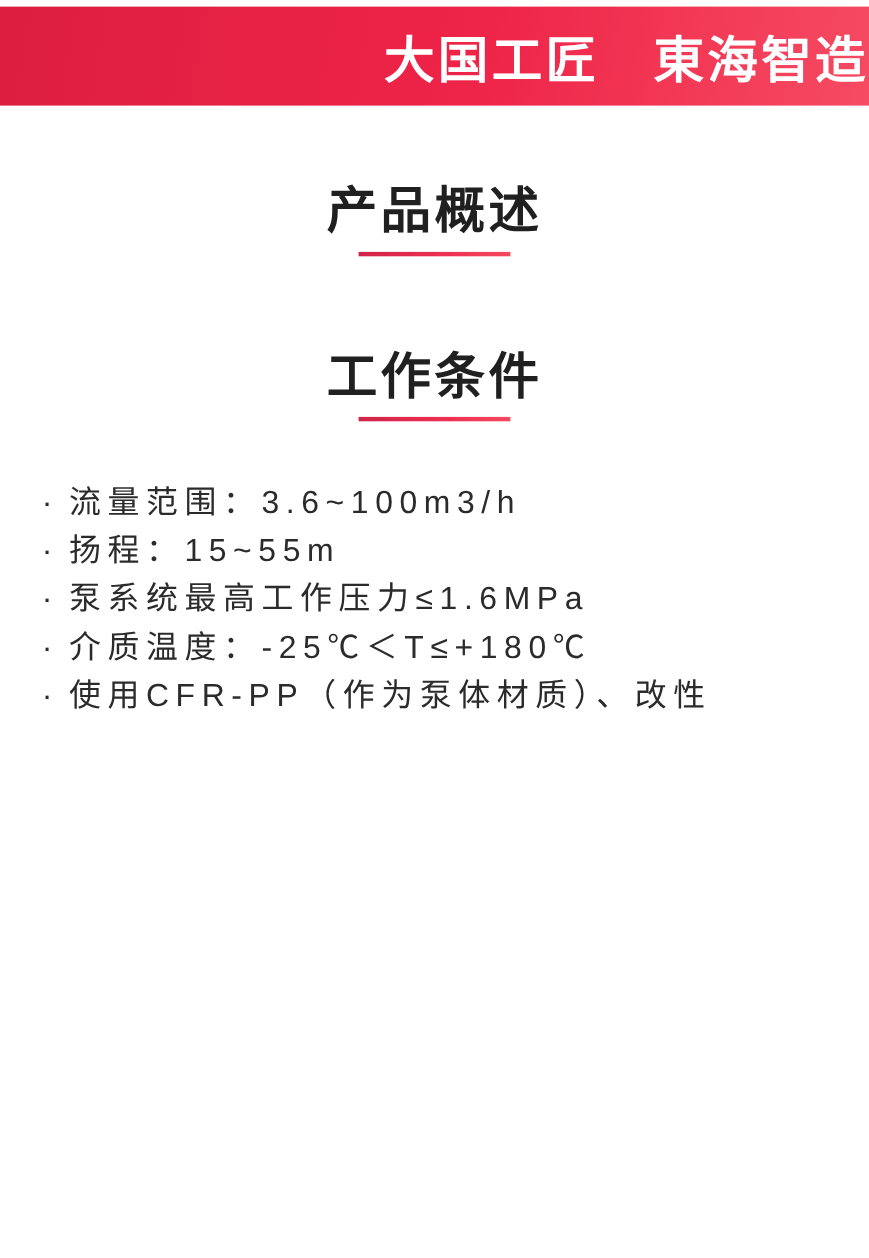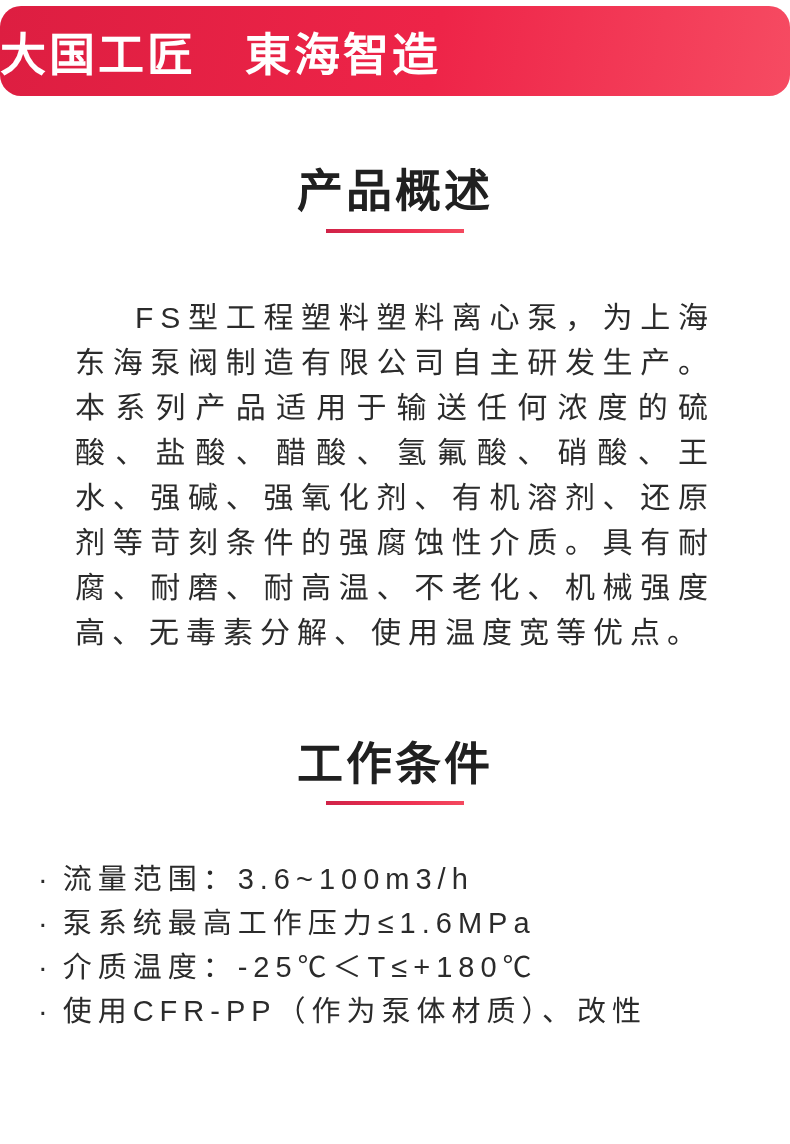--- a/index.html
+++ b/index.html
@@ -13,23 +13,22 @@
     margin: 0 auto;
     background: #ffffff;
     overflow: hidden;
   }
 
   .banner {
     margin-top: 6px;
     height: 90px;
     display: flex;
     align-items: center;
-    justify-content: flex-start;
+    justify-content: flex-end;
     background: linear-gradient(100deg, #dd1e41 0%, #ee2448 55%, #f64b62 100%);
-    border-radius: 21px;
   }
   .banner-title {
     color: #ffffff;
     font-size: 46px;
     font-weight: bold;
     letter-spacing: 3px;
     white-space: nowrap;
   }
 
   .section-title {
@@ -79,30 +78,32 @@
 
 <div class="page">
 
   <header class="banner">
     <h1 class="banner-title">大国工匠　東海智造</h1>
   </header>
 
   <section class="section overview">
     <h2 class="section-title">产品概述</h2>
     <div class="title-underline"></div>
-    <p class="paragraph">FS型工程塑料塑料离心泵，为上海东海泵阀制造有限公司自主研发生产。本系列产品适用于输送任何浓度的硫酸、盐酸、醋酸、氢氟酸、硝酸、王水、强碱、强氧化剂、有机溶剂、还原剂等苛刻条件的强腐蚀性介质。具有耐腐、耐磨、耐高温、不老化、机械强度高、无毒素分解、使用温度宽等优点。</p>
   </section>
 
   <section class="section conditions">
     <h2 class="section-title">工作条件</h2>
     <div class="title-underline"></div>
 
     <div class="spec-list">
       <div class="spec-line">
         <span class="bullet">·</span><span class="spec-text">流量范围：3.6~100m3/h</span>
+      </div>
+      <div class="spec-line">
+        <span class="bullet">·</span><span class="spec-text">扬程：15~55m</span>
       </div>
       <div class="spec-line">
         <span class="bullet">·</span><span class="spec-text">泵系统最高工作压力≤1.6MPa</span>
       </div>
       <div class="spec-line">
         <span class="bullet">·</span><span class="spec-text">介质温度：-25℃＜T≤+180℃</span>
       </div>
       <div class="spec-line">
         <span class="bullet">·</span><span class="spec-text">使用CFR-PP（作为泵体材质）、改性</span>
       </div>

